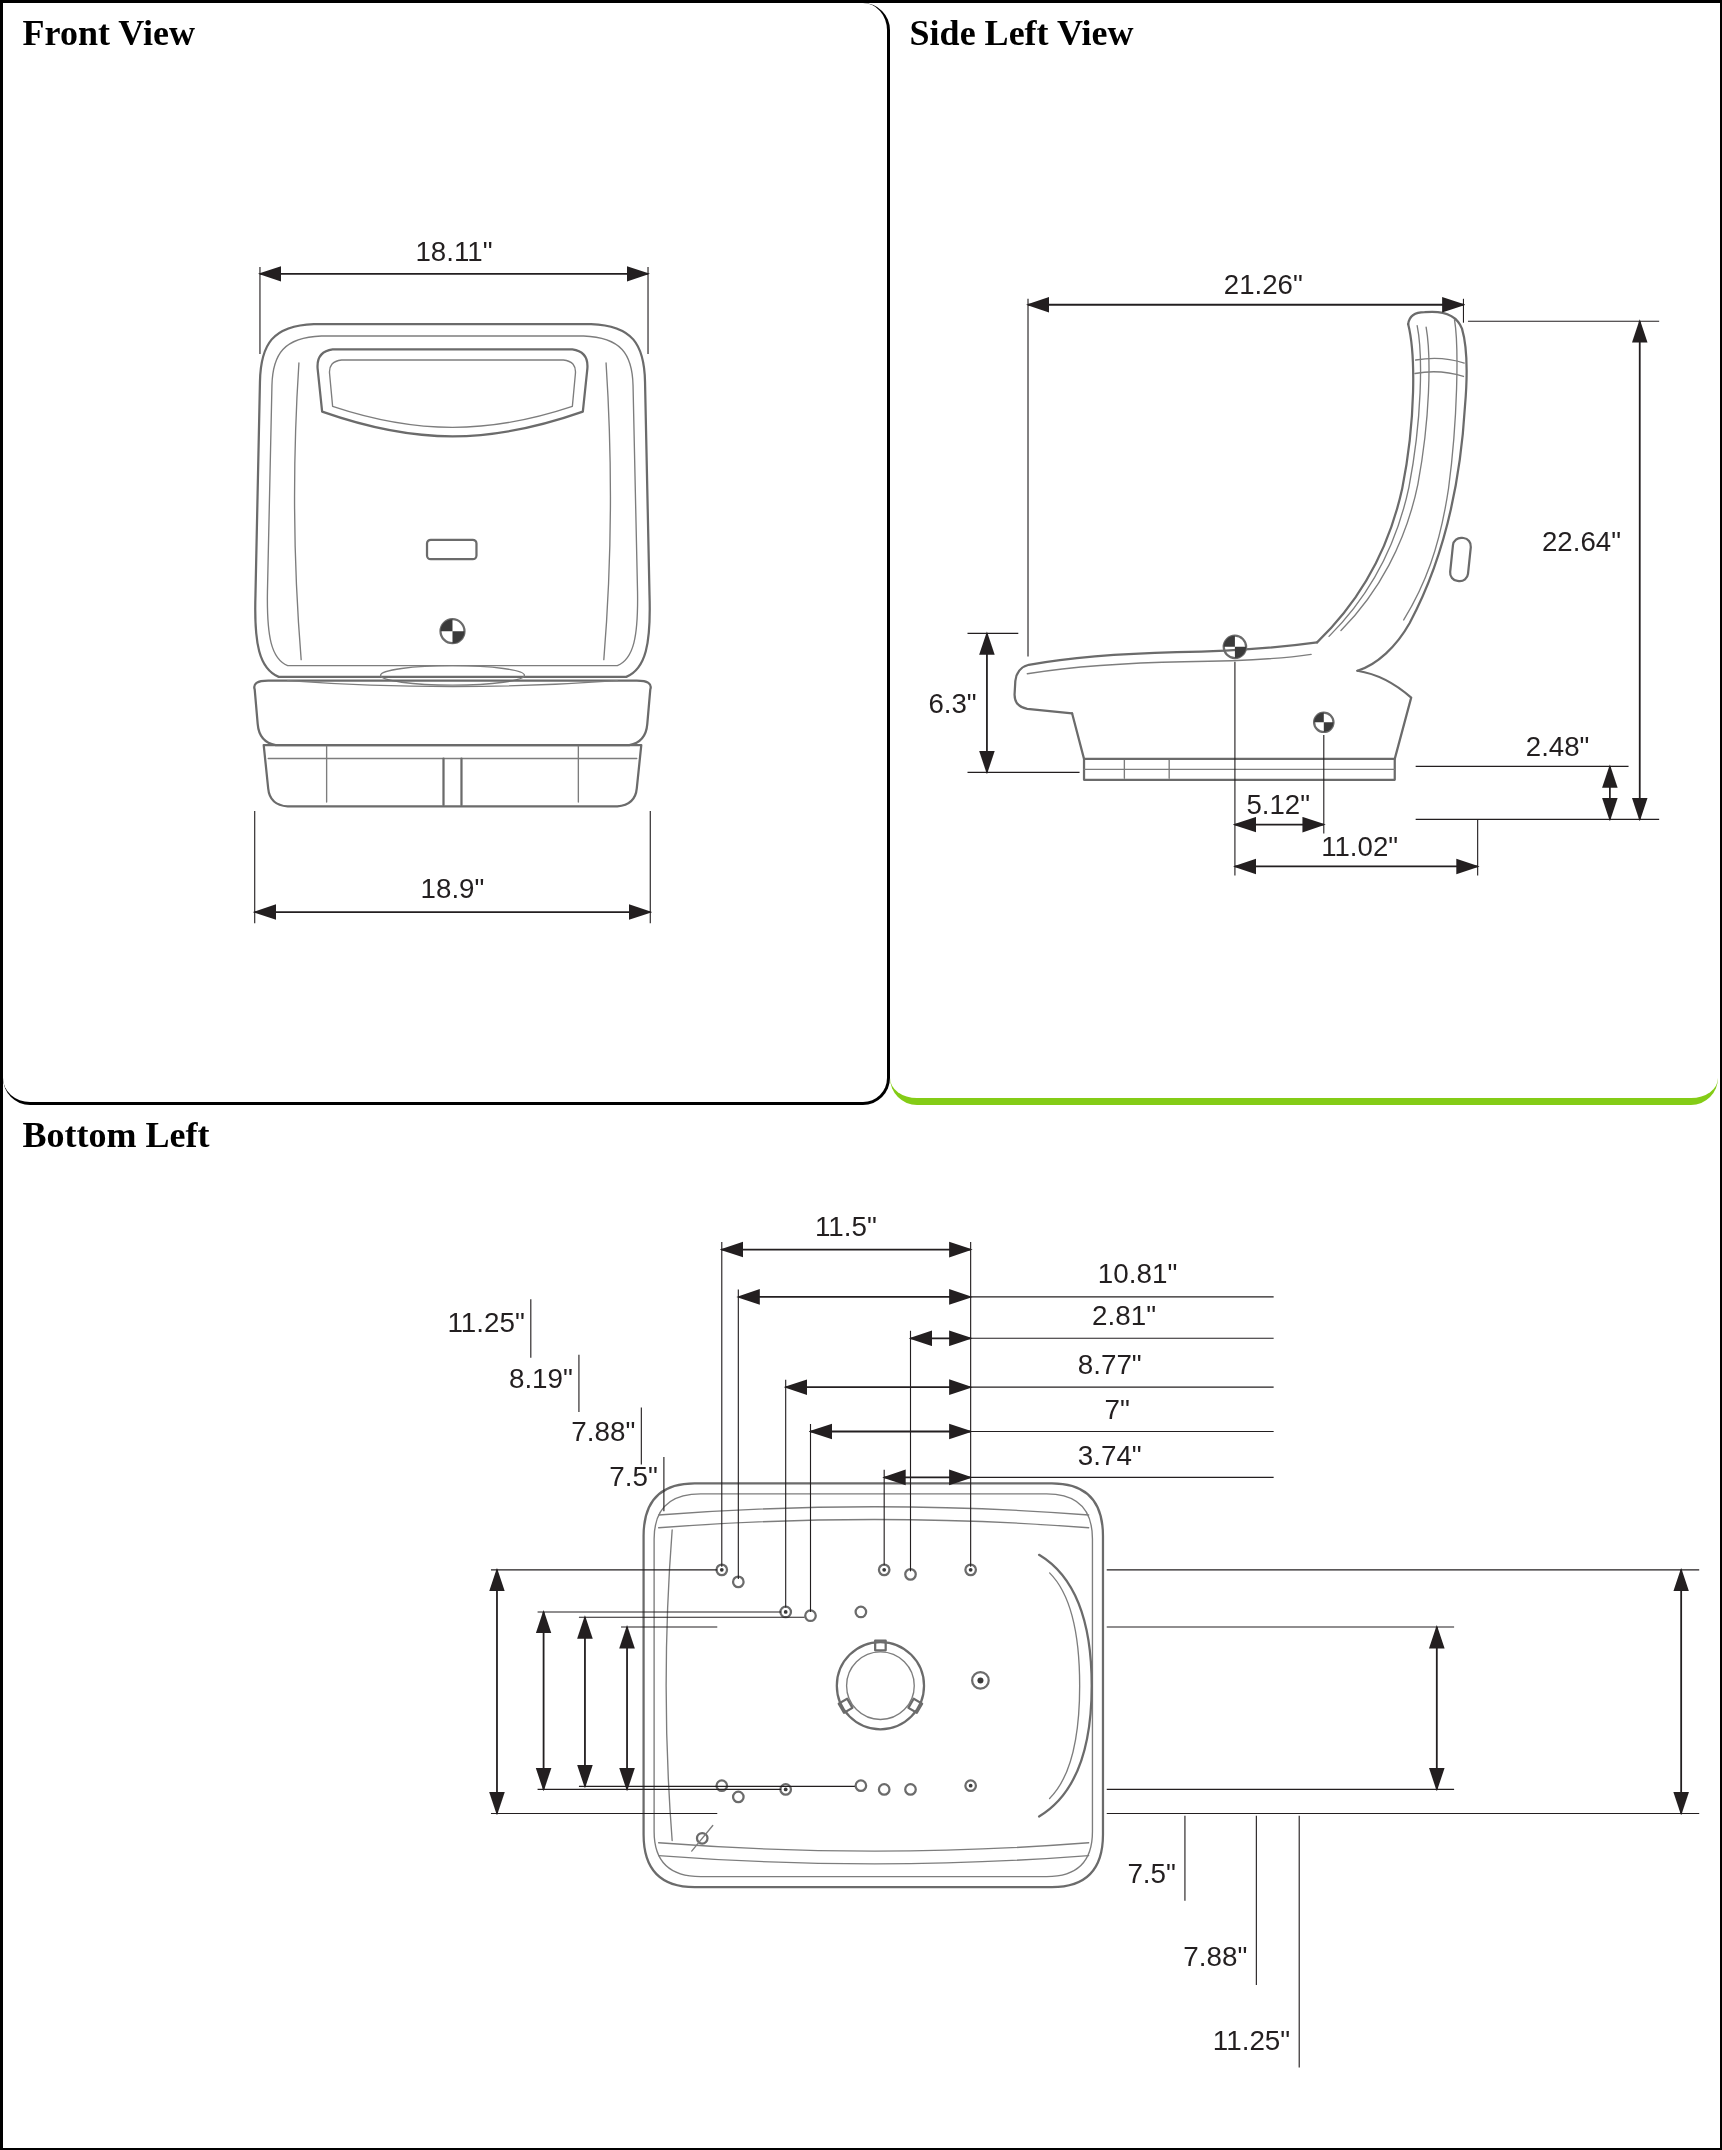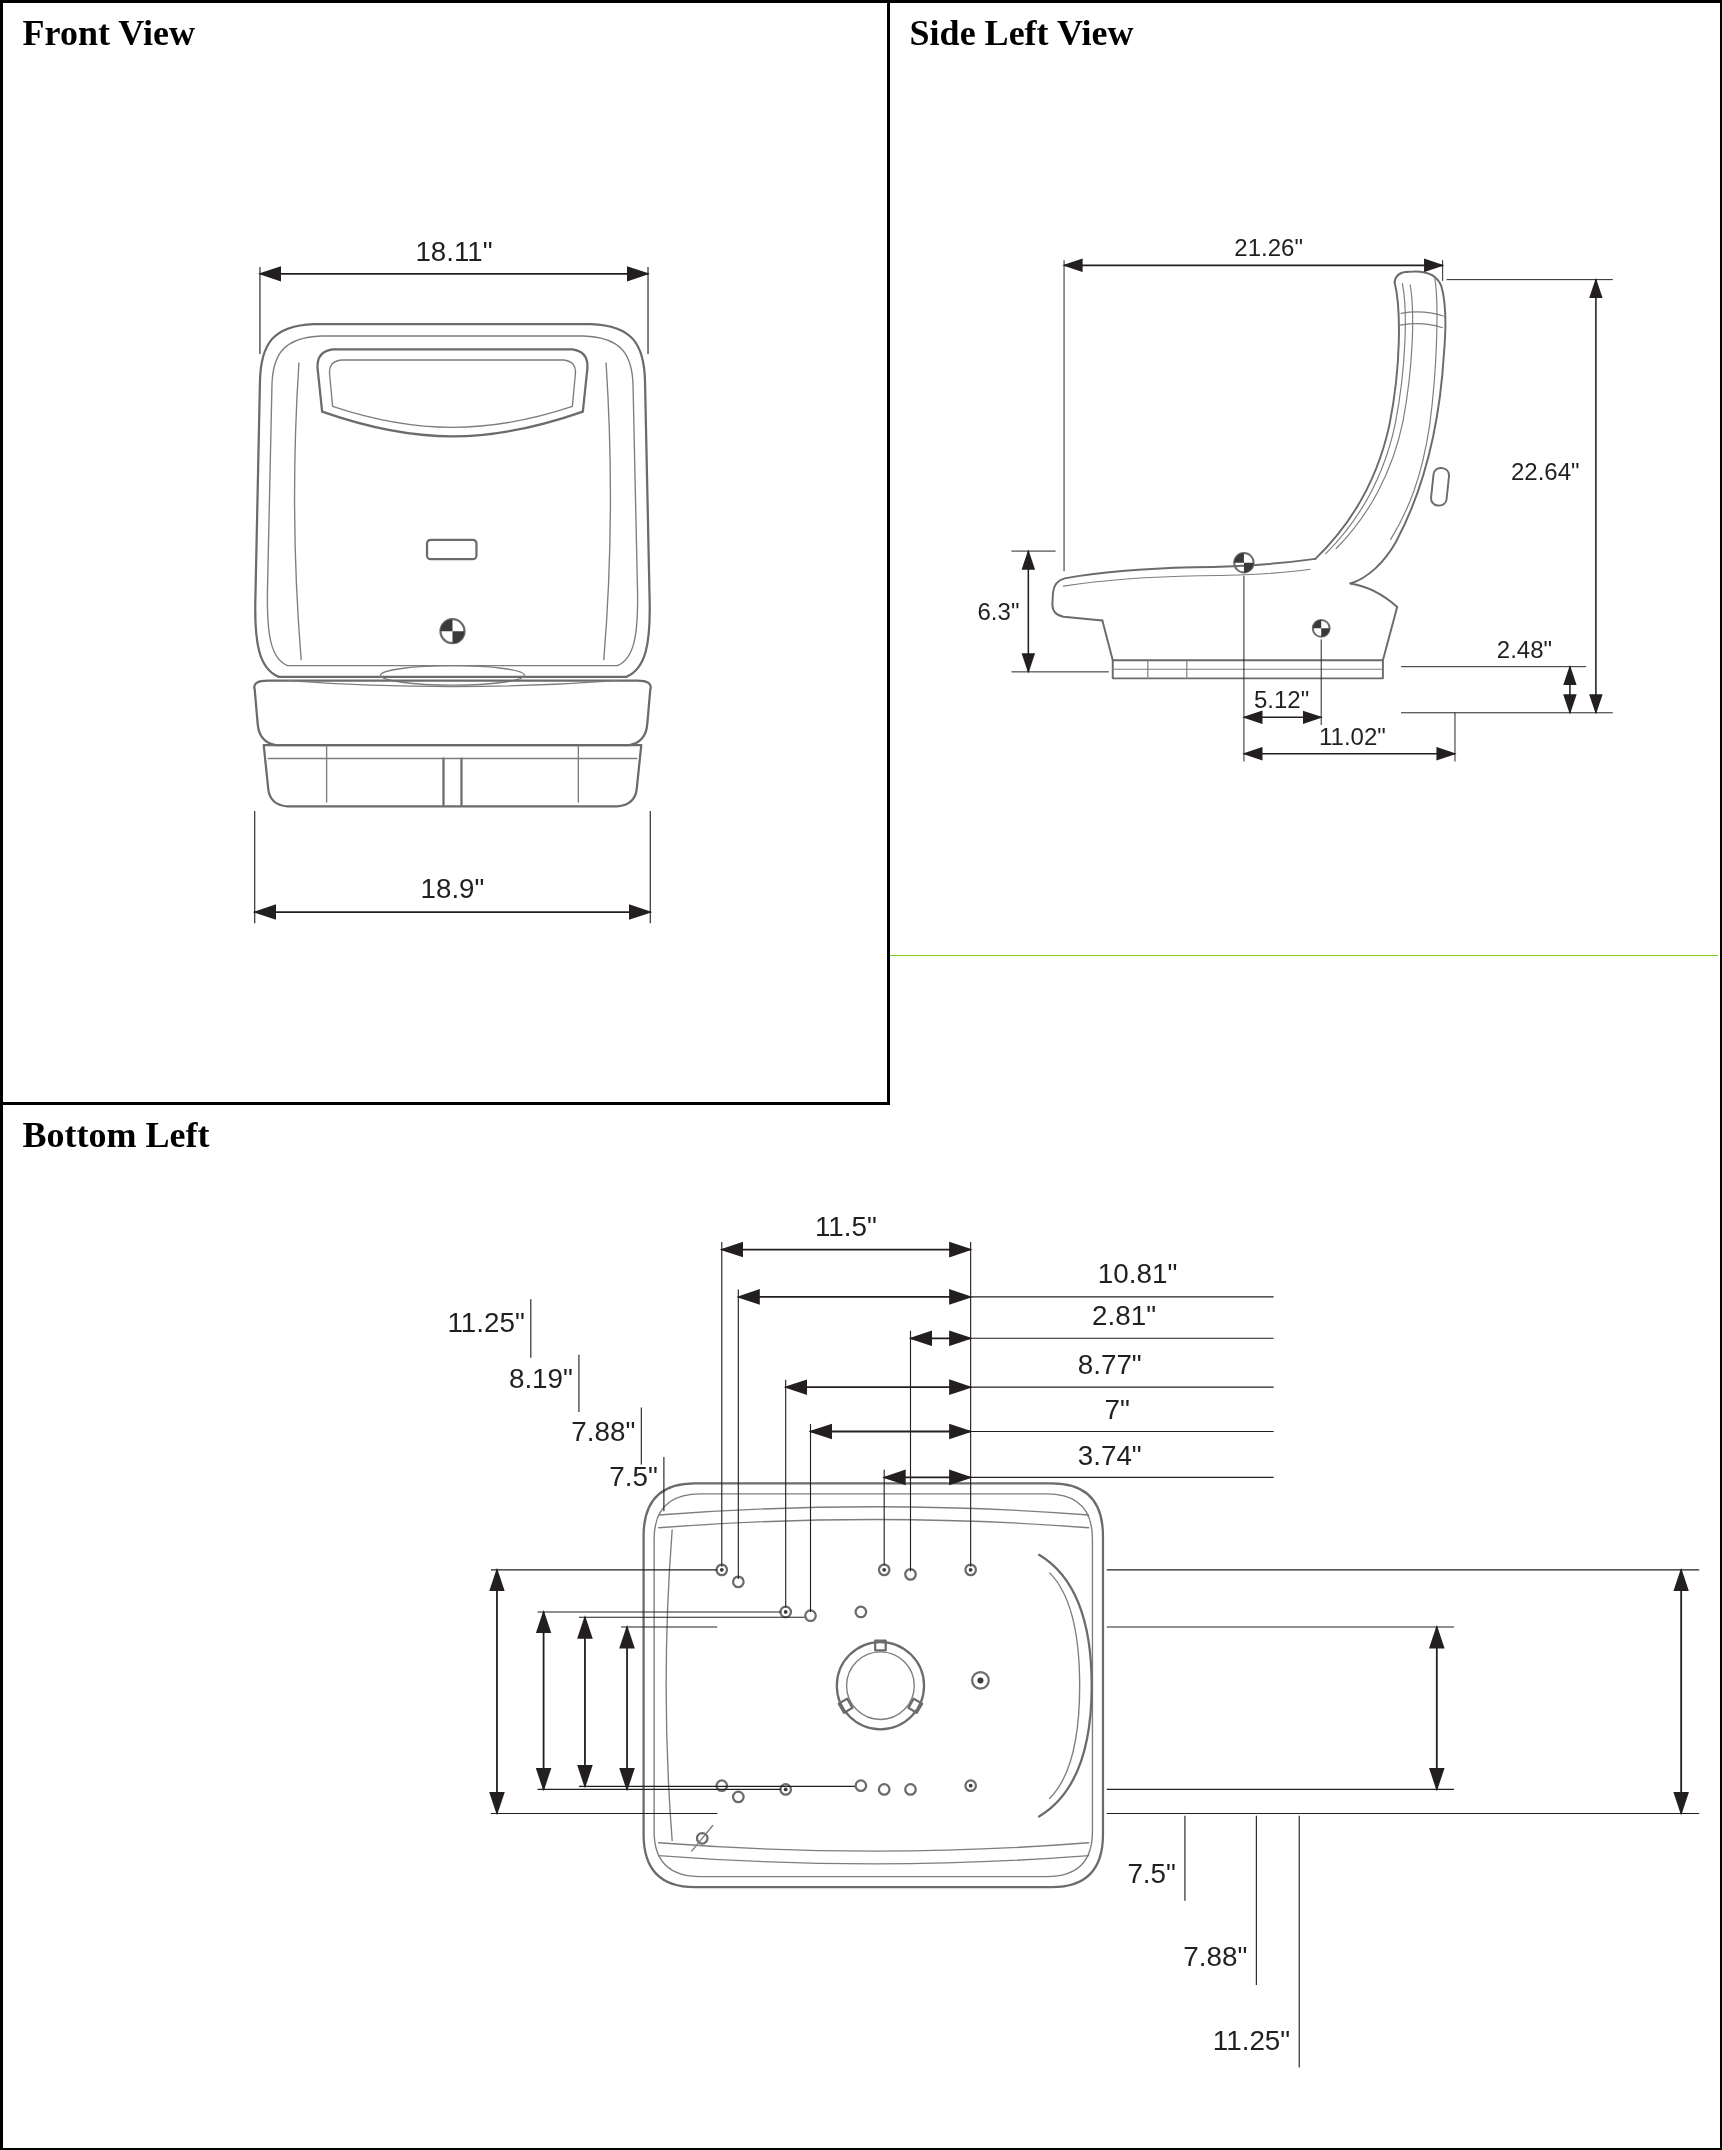--- a/index.html
+++ b/index.html
@@ -1,21 +1,21 @@
 <!DOCTYPE html>
 <html style="font-size:12px"><head>
 <meta charset="utf-8">
 <style>
   * { margin:0; padding:0; box-sizing:border-box; }
   html,body { background:#ffffff; }
   body { width:1723px; height:2151px; font-family:"Liberation Sans",sans-serif; }
   .page { position:relative; width:1723px; height:2151px; background:#fff; border:3.8px solid #000; }
-  .panel { position:absolute; overflow:hidden; background:#fff; }
+  .panel { position:absolute; overflow:hidden; background:#fff;border-radius:27px; }
   .panel-front  { left:0; top:0; width:887px; height:1102px; border-right:3px solid #000; border-bottom:3px solid #000; }
-  .panel-side   { left:887px; top:0; width:828px; height:953px; border-bottom:1px solid #84cc16; }
+  .panel-side   { left:887px; top:0; width:828px; height:1102px; border-bottom:7px solid #84cc16; }
   .panel-bottom { left:0; top:1102px; width:1715px; height:1041px; }
   .title {
     position:absolute; left:19.6px; top:9px;
     font-family:"Liberation Serif",serif; font-weight:bold; font-size:36px; color:#000;
     z-index:2;
   }
   .panel svg { position:absolute; left:0; top:0; width:100%; height:100%; }
   
   .art path, .art line, .art rect, .art circle, .art ellipse {
     fill:none; stroke:#6b6b6b; stroke-width:3; stroke-linecap:round; stroke-linejoin:round;

